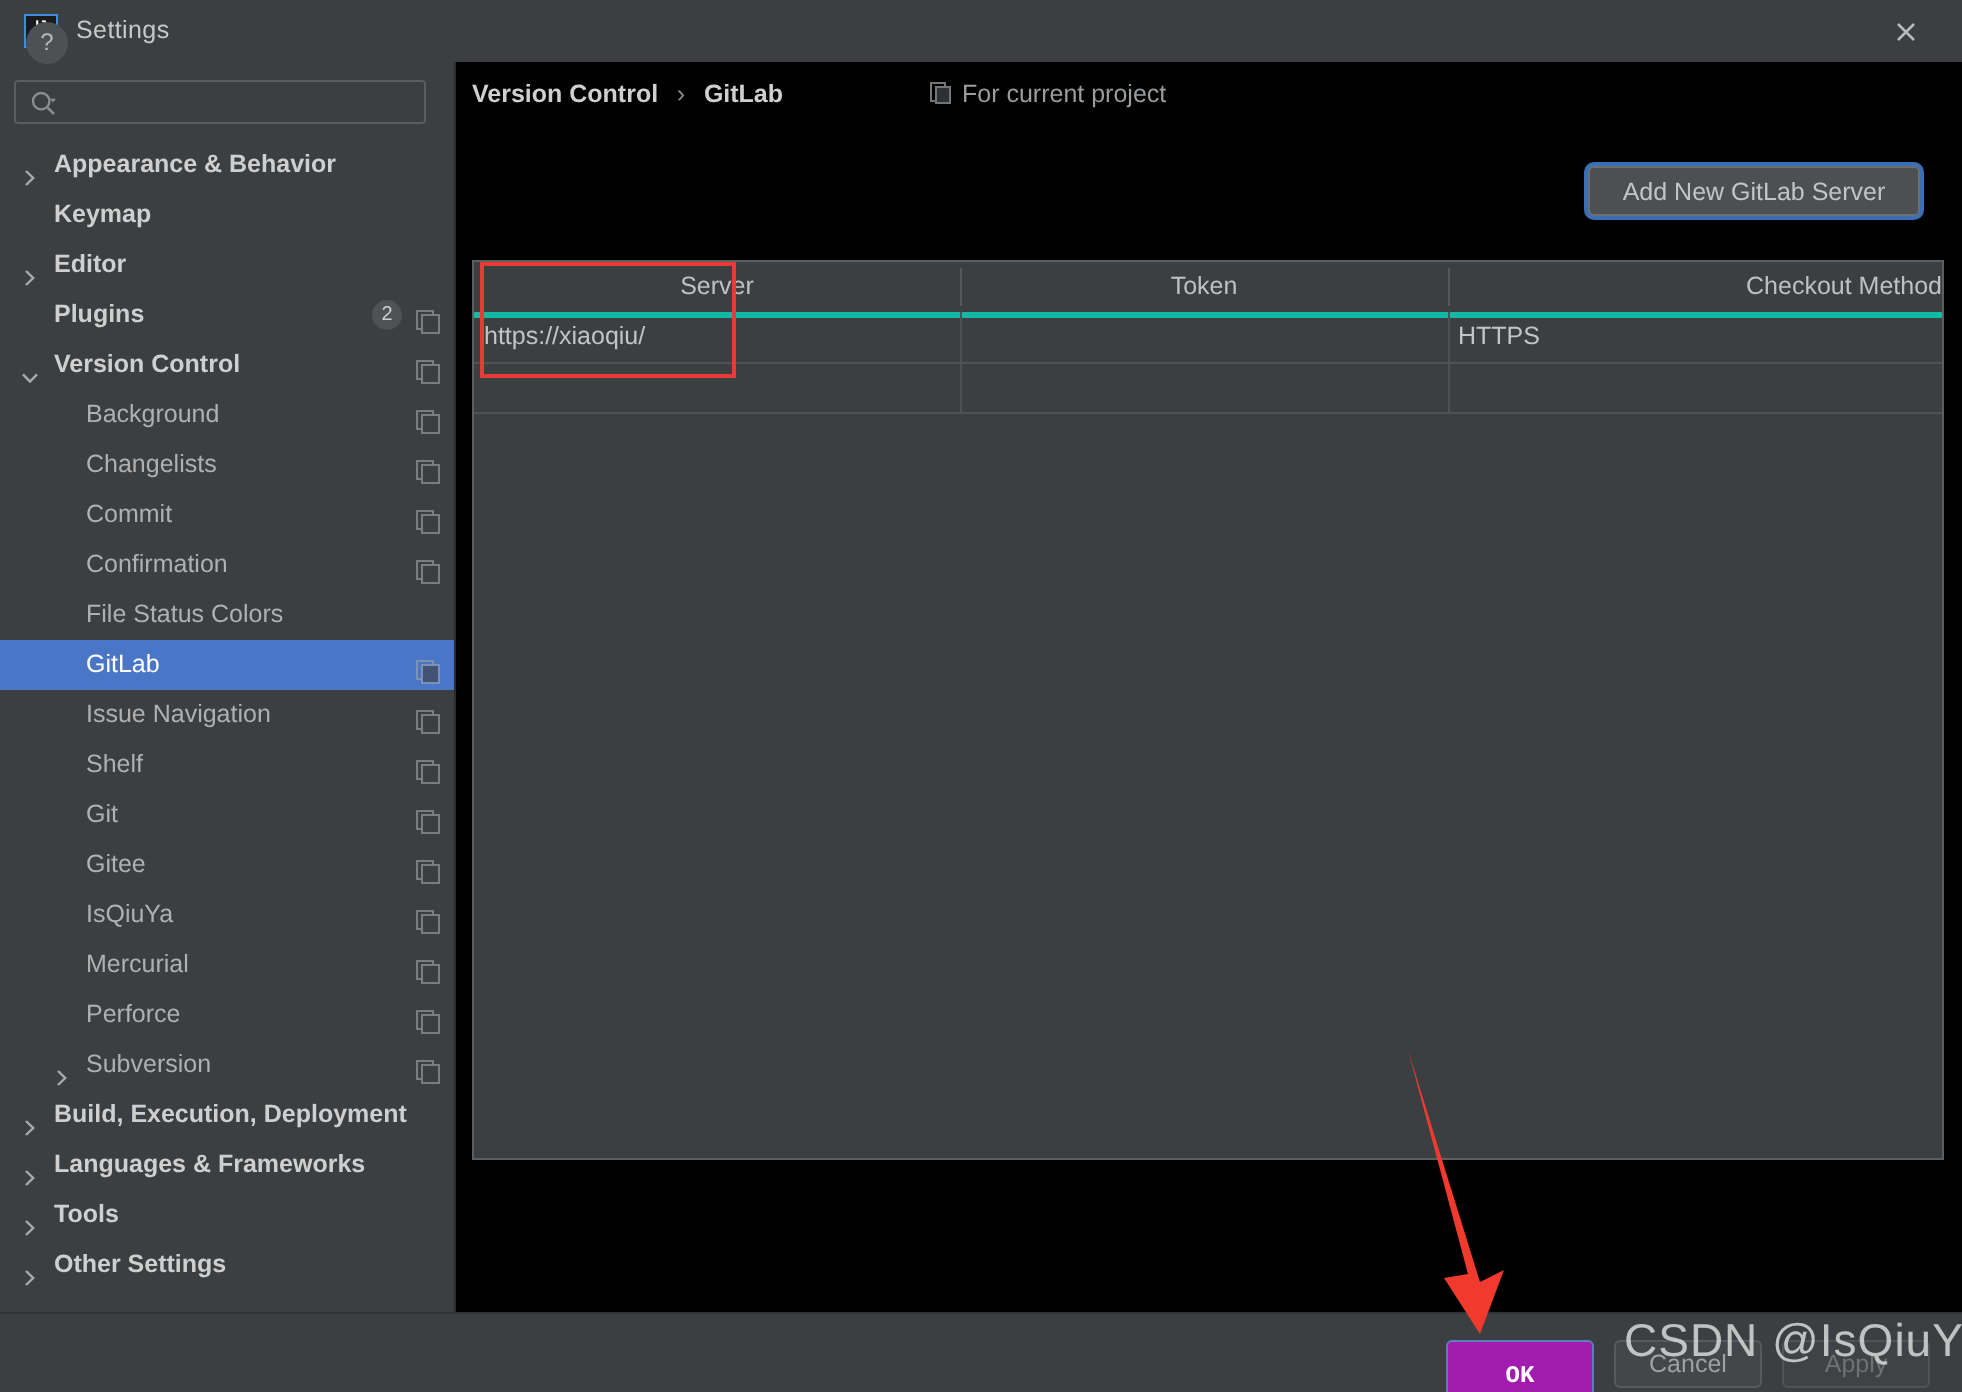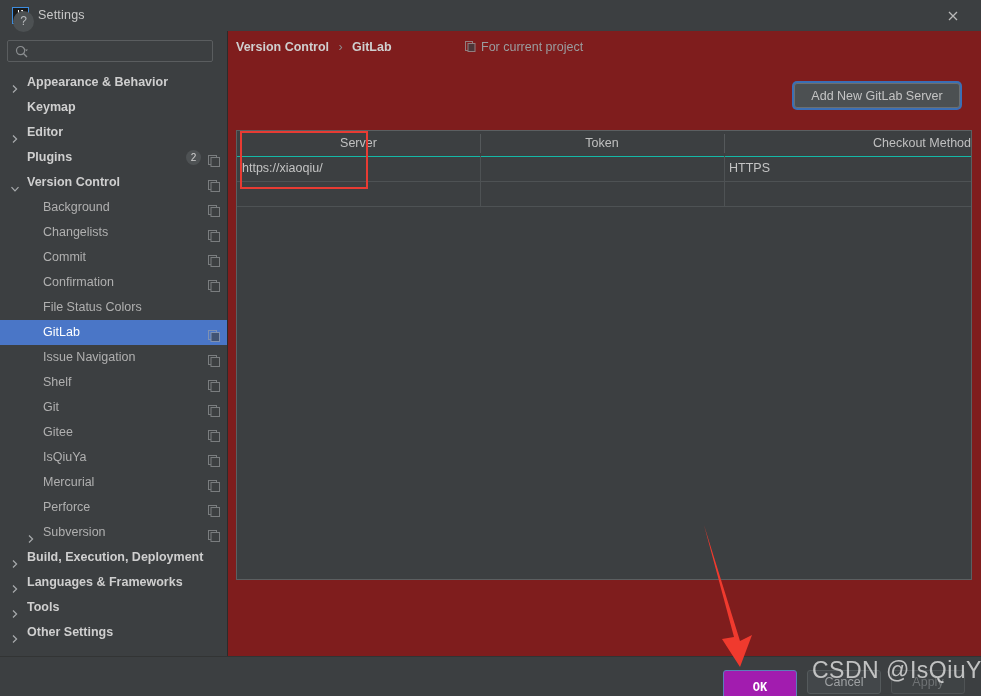--- a/index.html
+++ b/index.html
@@ -37,37 +37,37 @@
   .tlabel{position:absolute;top:0;font-size:12.5px;color:#bbbbbb;}
   .tlabel.bold{font-weight:bold;color:#cfcfcf;}
   .tlabel.dim{color:#b0b0b0;}
   .copyicon{position:absolute;right:7px;top:6px;width:12px;height:12px;opacity:.62;}
   .badge{position:absolute;right:26px;top:5px;min-width:15px;height:15px;line-height:15px;
      padding:0 4px;border-radius:8px;background:#4e5254;color:#cfcfcf;font-size:10px;text-align:center;box-sizing:border-box;}
 
   .divider{position:absolute;left:227px;top:31px;width:1px;height:625px;background:#2b2b2b;}
 
   
-  .main{position:absolute;left:228px;top:31px;width:753px;height:625px;background:#7f1d1d;}
+  .main{position:absolute;left:228px;top:31px;width:753px;height:625px;background:#000000;}
   .breadcrumb{position:absolute;left:8px;top:9px;height:16px;white-space:nowrap;}
   .bc-part{font-size:12.5px;font-weight:bold;color:#cfcfcf;}
   .bc-sep{font-size:12.5px;color:#8c8f91;margin:0 6px;}
   .bc-proj{position:absolute;left:205px;top:9px;font-size:12.5px;color:#9a9d9f;white-space:nowrap;padding-left:32px;}
   .bc-proj .pic{display:inline-block;width:11px;height:11px;vertical-align:-1px;margin-right:5px;opacity:.75;}
 
   .addbtn{position:absolute;left:566px;top:52px;width:166px;height:25px;
       background:#4c5052;border:1px solid #6b6f71;border-radius:3px;
       color:#c4c4c4;font-size:12.5px;font-family:inherit;cursor:pointer;
       box-shadow:0 0 0 2px #3b6fb5;outline:none;}
 
   
   .tablebox{position:absolute;left:8px;top:99px;width:736px;height:450px;
       border:1px solid #5b5f61;background:#3c3f41;box-sizing:border-box;}
   .thead{position:absolute;left:0;top:0;width:734px;height:25px;background:#3c3f41;
-      border-bottom:1px solid #14b8a6;}
+      border-bottom:3px solid #14b8a6;}
   .th{position:absolute;top:0;height:25px;line-height:25px;text-align:center;
       font-size:12.5px;color:#c0c0c0;box-sizing:border-box;}
   .thsep{position:absolute;top:3px;width:1px;height:19px;background:#55595b;}
   .trow{position:absolute;left:0;width:734px;height:25px;border-bottom:1px solid #4e5254;}
   .td{position:absolute;top:0;height:25px;line-height:25px;padding-left:5px;
       font-size:12.5px;color:#c4c4c4;box-sizing:border-box;white-space:nowrap;overflow:hidden;}
   .cellsep{position:absolute;top:0;width:1px;height:25px;background:#4e5254;}
 
   .redbox{position:absolute;left:240px;top:131px;width:128px;height:58px;
       border:2px solid #e83b33;box-sizing:border-box;pointer-events:none;}

